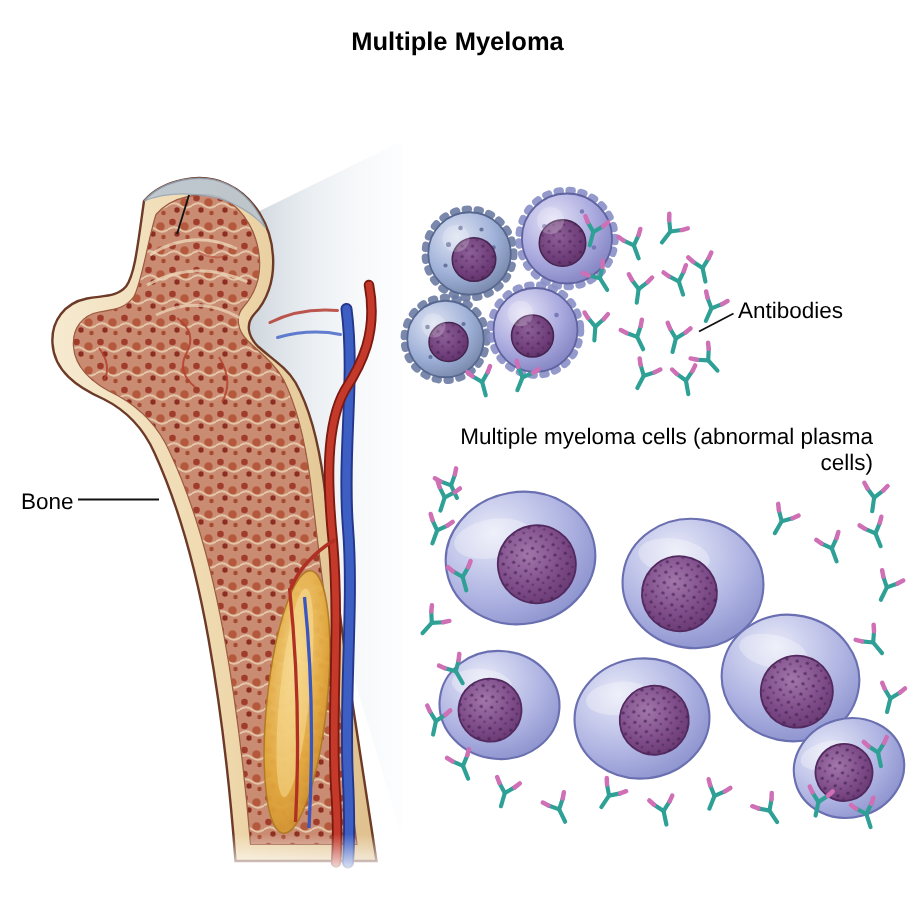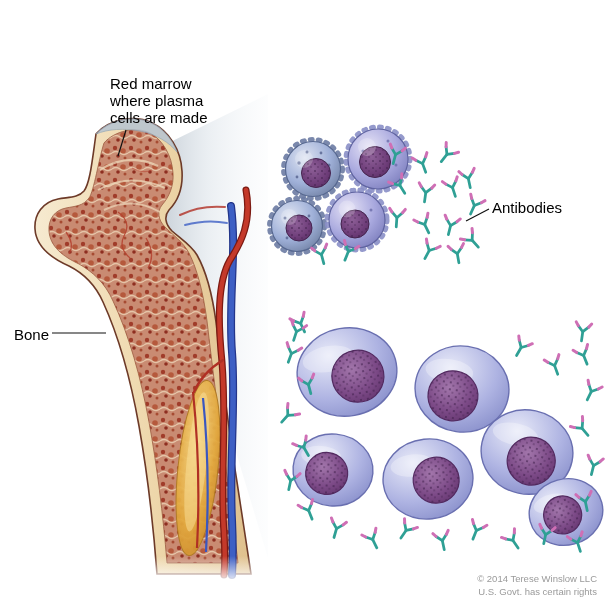--- a/index.html
+++ b/index.html
@@ -266,24 +266,19 @@
       <use href="#ab" transform="translate(297,330) rotate(18) scale(1.15)"></use>
     </g>
 
     <g stroke="#111" stroke-width="1.2">
       <line x1="126" y1="130" x2="118" y2="156"></line>
       <line x1="52" y1="333" x2="106" y2="333"></line>
       <line x1="489" y1="209" x2="466" y2="221"></line>
     </g>
   </svg>
 
-  <div class="lbl red-marrow">Red marrow
-where plasma
-cells are made</div>
+  <div class="lbl title">Multiple Myeloma</div>
   <div class="lbl antibodies-label">Antibodies</div>
+  <div class="lbl myeloma-heading">Multiple myeloma cells (abnormal plasma cells)</div>
   <div class="lbl bone-label">Bone</div>
 
-  <div class="credit">
-    <div>© 2014 Terese Winslow LLC</div>
-    <div>U.S. Govt. has certain rights</div>
-  </div>
 
 </div>
 
 </body></html>

